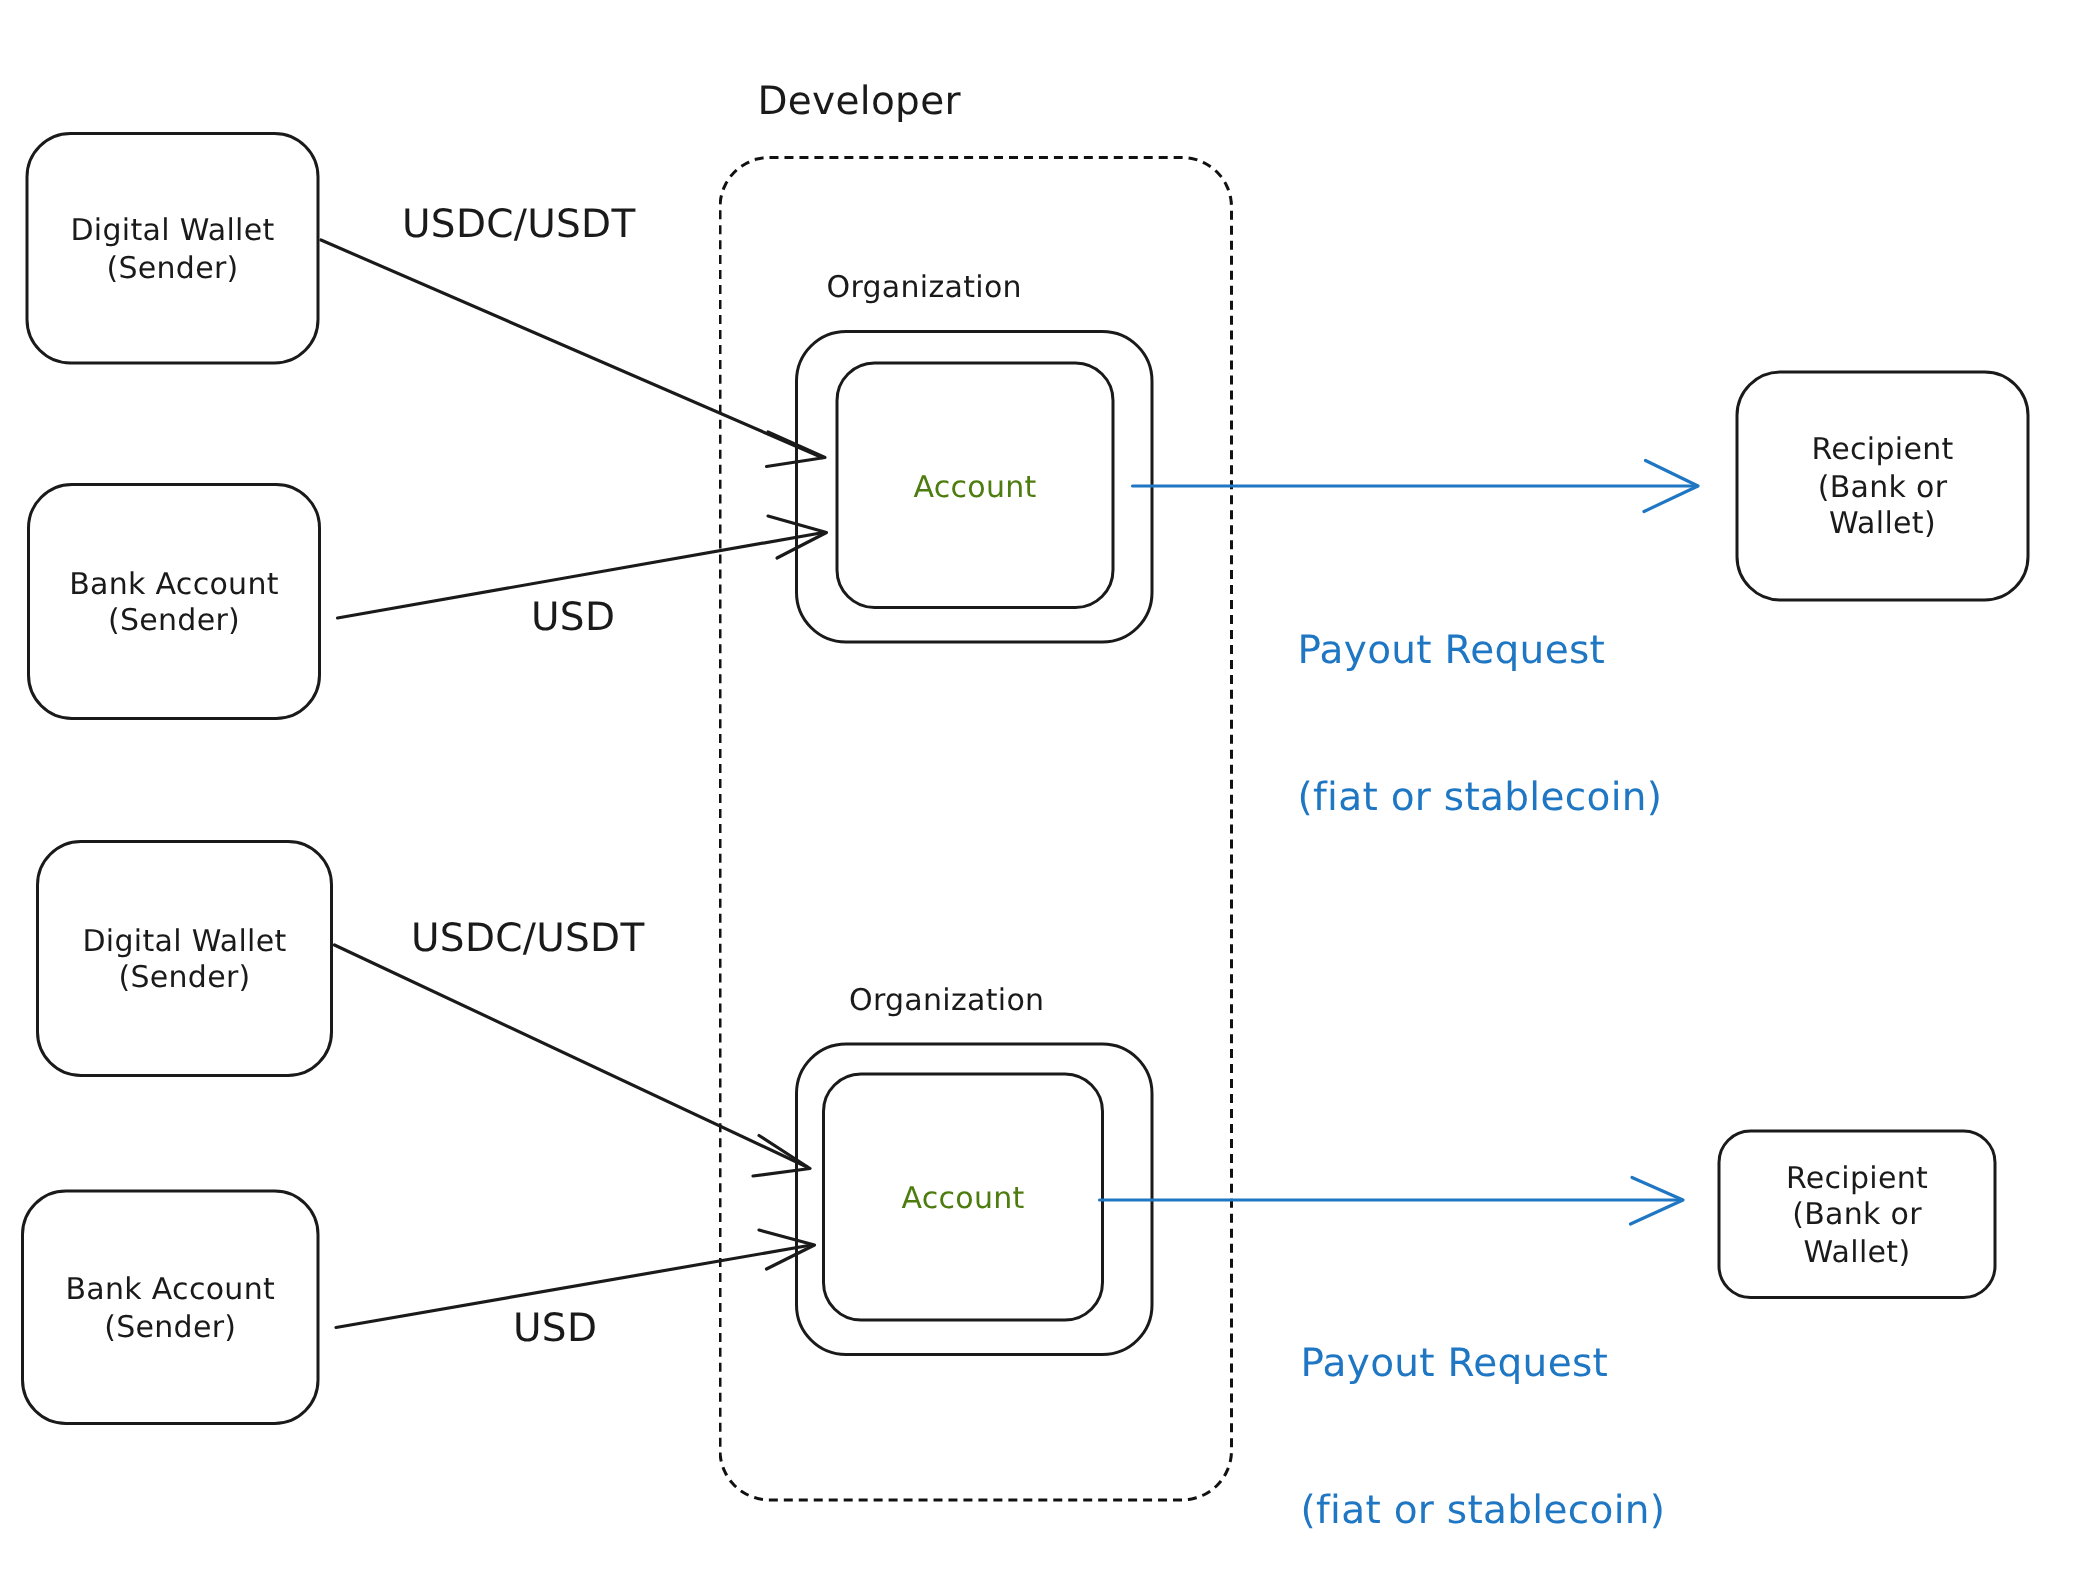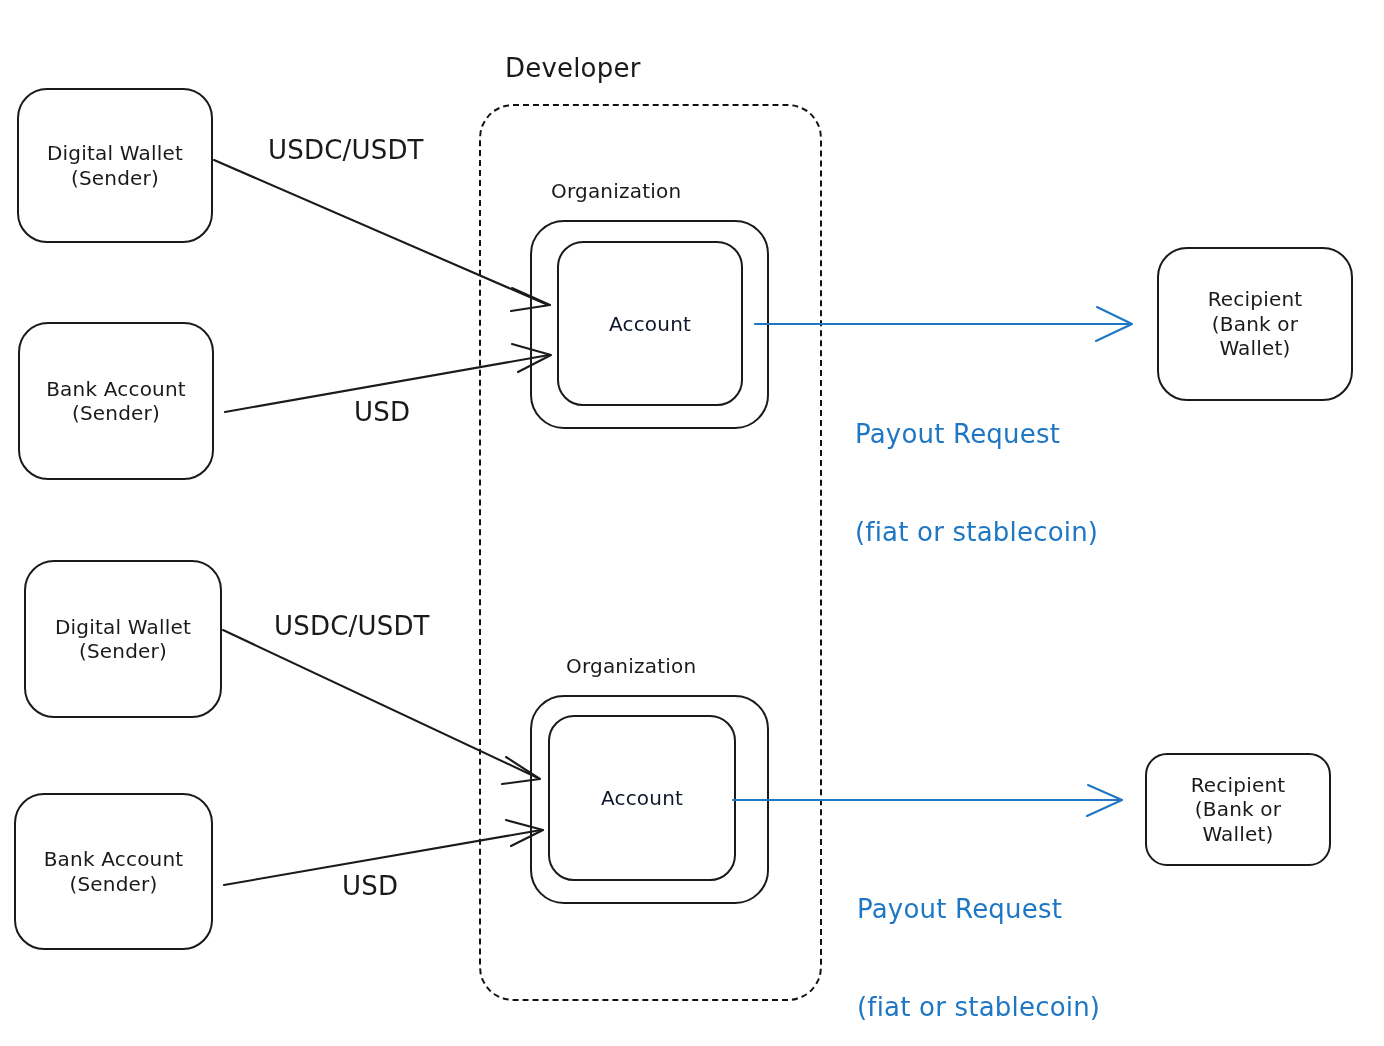--- a/index.html
+++ b/index.html
@@ -8,25 +8,25 @@
   #stage{position:absolute;left:0;top:0;width:1384px;height:1046px;}
   svg.layer{position:absolute;left:0;top:0;width:1384px;height:1046px;pointer-events:none;}
   .node{position:absolute;box-sizing:border-box;border:2.2px solid #1a1a1a;
         background:#ffffff;display:flex;align-items:center;justify-content:center;
         text-align:center;color:#1a1a1a;line-height:1.22;}
   .rounded{border-radius:30px;}
   .org-outer{position:absolute;box-sizing:border-box;border:2px solid #1a1a1a;
         background:#ffffff;border-radius:34px;}
   .org-inner{position:absolute;box-sizing:border-box;border:2px solid #1a1a1a;
         background:#ffffff;border-radius:26px;display:flex;align-items:center;
-        justify-content:center;color:#0f172a;}
+        justify-content:center;color:#4d7c0f;}
   .dashed-box{position:absolute;box-sizing:border-box;border:2.4px dashed #111111;
         border-radius:34px;background:transparent;}
   .lbl{position:absolute;color:#1a1a1a;white-space:pre;line-height:1.25;}
-  .lbl-blue{position:absolute;color:#1f77c4;white-space:pre;line-height:1.25;}
+  .lbl-blue{position:absolute;color:#1f77c4;white-space:pre;line-height:1.25;margin-left:10px;}
   .t28{font-size:26px;}
   .t25{font-size:20px;}
   .hand{font-family:"DejaVu Sans",sans-serif;font-weight:400;letter-spacing:.2px;}
 </style>
 </head>
 <body>
 
 <div id="stage">
 
   <div class="dashed-box" style="left:479px;top:104px;width:343px;height:897px;"></div>

